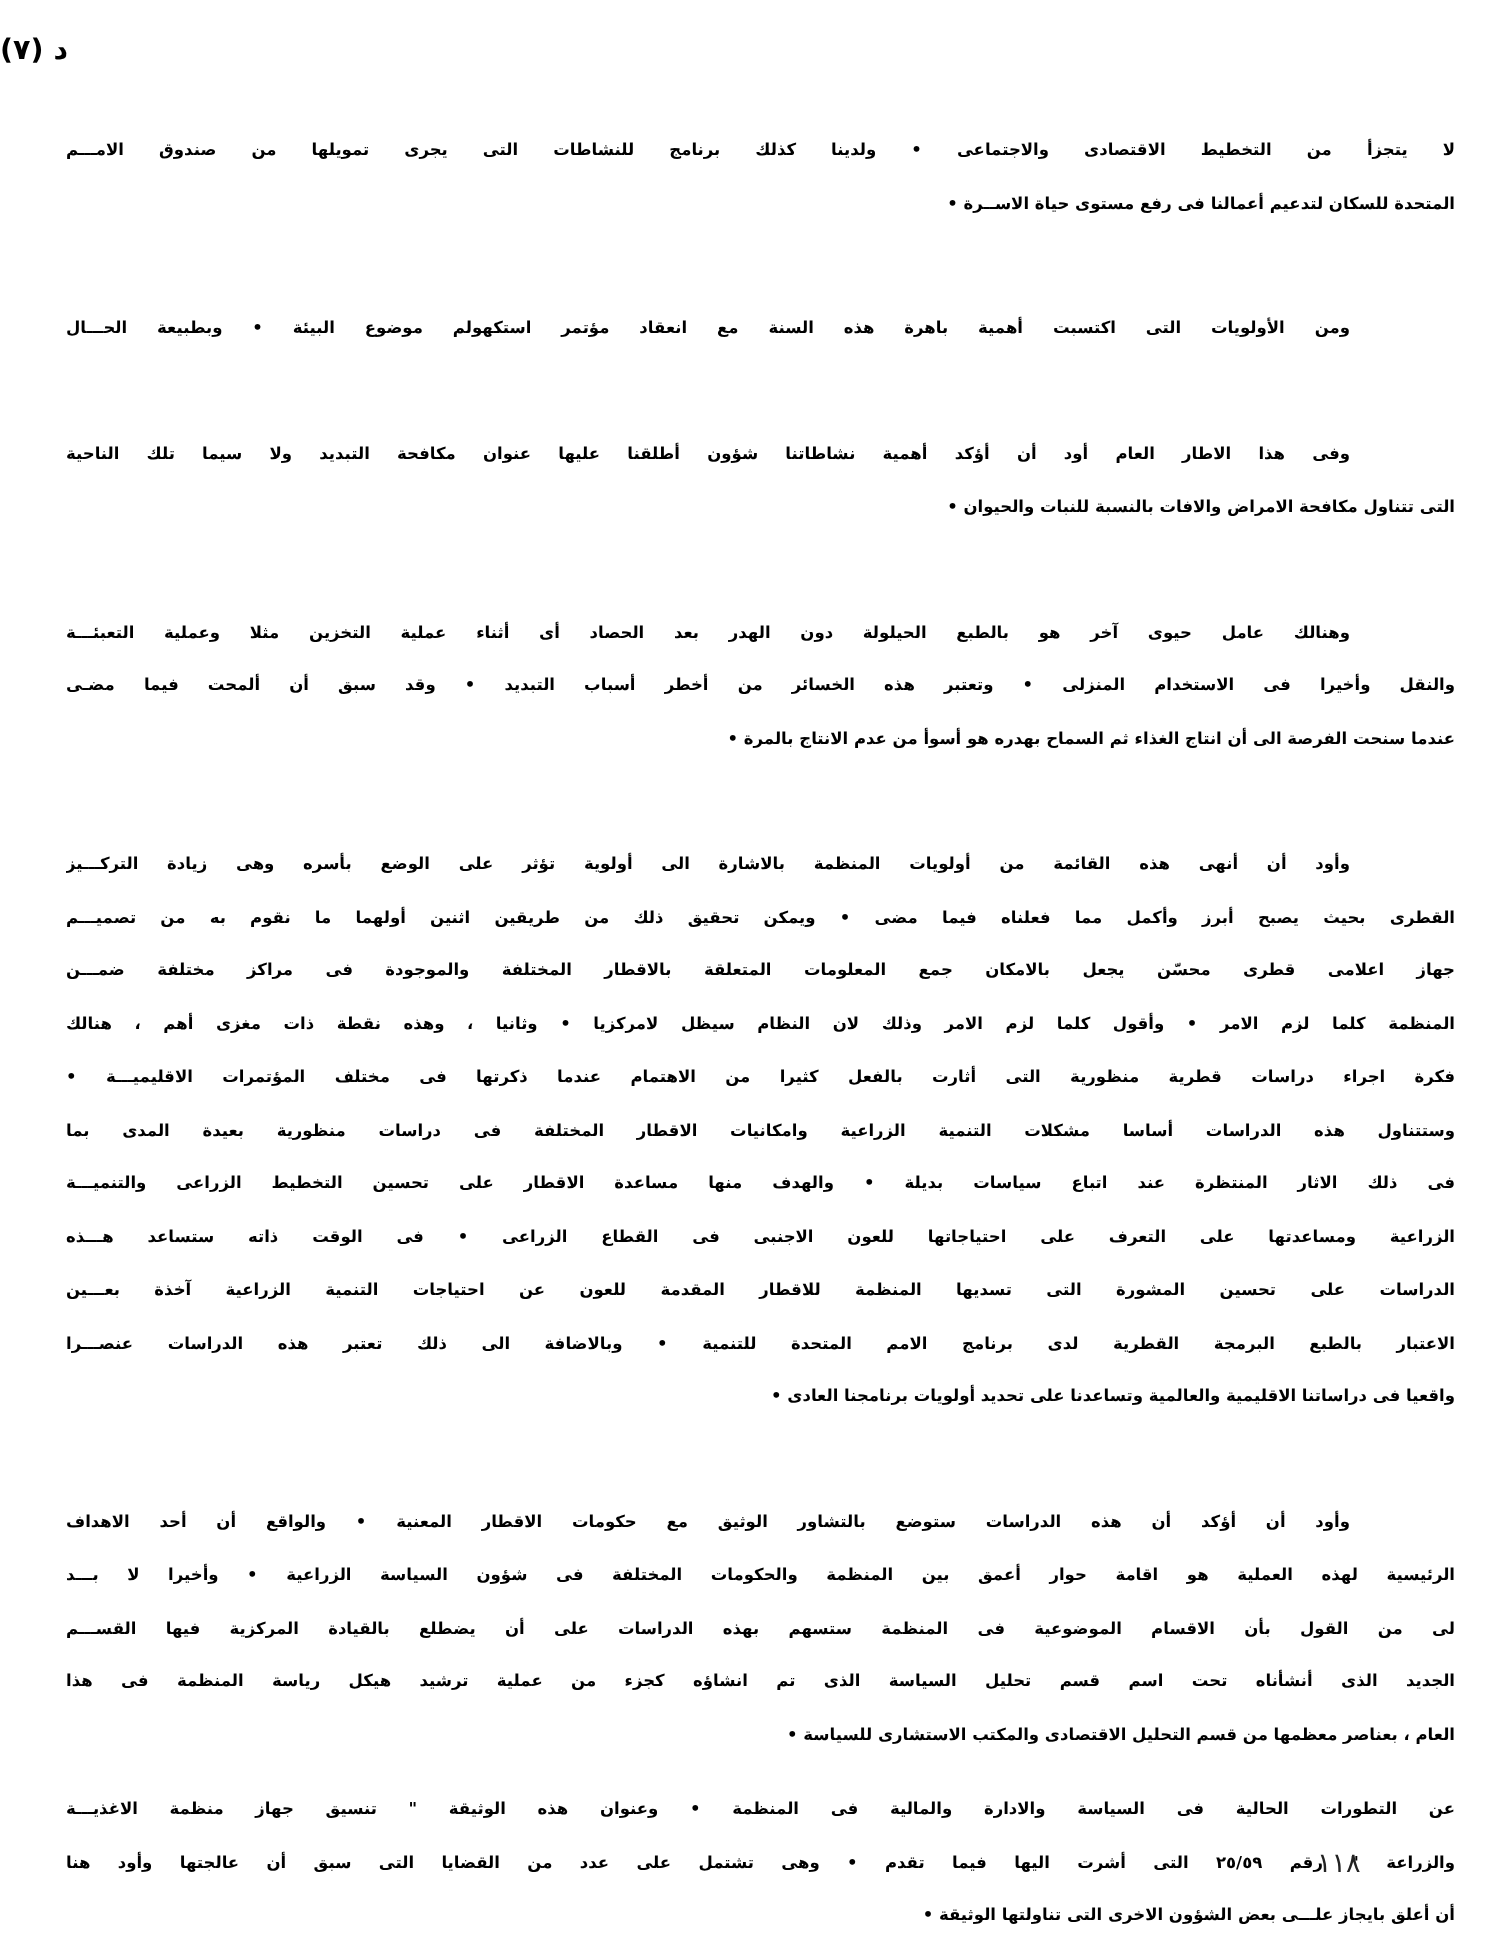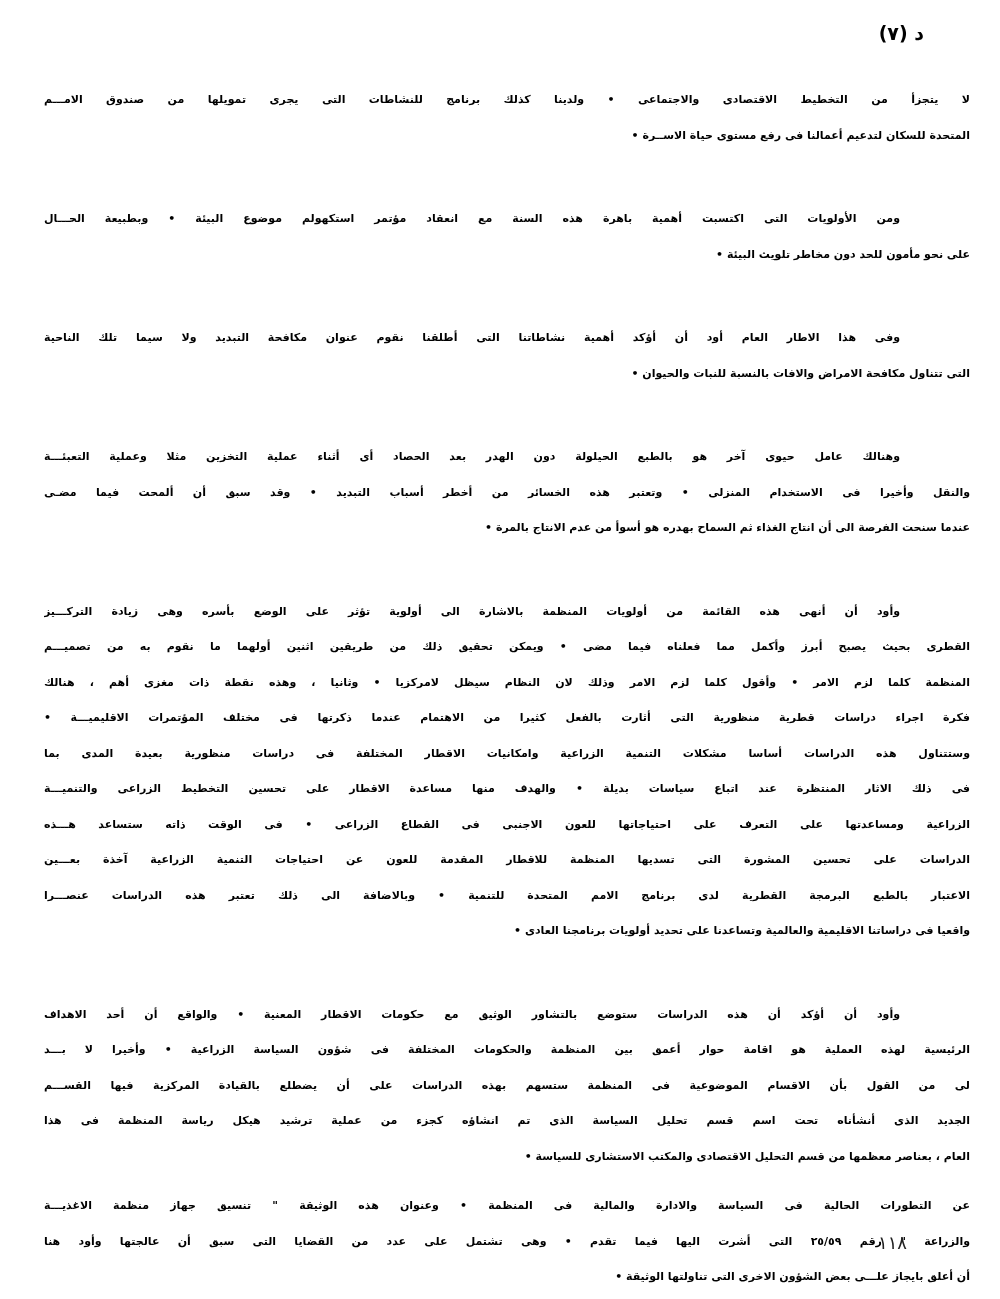--- a/index.html
+++ b/index.html
@@ -1,21 +1,21 @@
 <!DOCTYPE html>
 <html><head>
 <meta charset="utf-8">
 <style>
   html, body { margin: 0; padding: 0; background: #ffffff; }
   body {
     width: 1000px; height: 1299px; position: relative; overflow: hidden;
     font-family: "DejaVu Sans", sans-serif; color: #000;
   }
   .page-header {
-    position: absolute; top: 22px; left: 0; width: 924px; text-align: right;
+    position: absolute; top: 22px; left: 0; width: 924px; text-align: left;
     font-size: 19px; font-weight: bold; direction: rtl;
   }
   .content {
     position: absolute; top: 82px; left: 44px; width: 926px;
     direction: rtl; text-align: justify; text-align-last: right;
     font-size: 11px; font-weight: bold; line-height: 35.5px;
   }
   .para { margin: 0 0 14px 0; text-indent: 0; }
   .para .line { display: block; text-align: justify; text-align-last: justify; white-space: nowrap; overflow: hidden; }
   .para .line.last { text-align-last: right; }
@@ -30,34 +30,34 @@
 
 <div class="page-header">د (٧)</div>
 
 <div class="content">
   <div class="para">
       <span class="line">لا يتجزأ من التخطيط الاقتصادى والاجتماعى • ولدينا كذلك برنامج للنشاطات التى يجرى تمويلها من صندوق الامـــم</span>
       <span class="line last">المتحدة للسكان لتدعيم أعمالنا فى رفع مستوى حياة الاســرة •</span>
     </div>
   <div class="para">
       <span class="line first">ومن الأولويات التى اكتسبت أهمية باهرة هذه السنة مع انعقاد مؤتمر استكهولم موضوع البيئة • وبطبيعة الحـــال</span>
-      <span class="line last">على نحو مأمون للحد دون مخاطر تلويث البيئة •</span>
     </div>
   <div class="para">
-      <span class="line first">وفى هذا الاطار العام أود أن أؤكد أهمية نشاطاتنا التى أطلقنا نقوم عنوان مكافحة التبديد ولا سيما تلك الناحية</span>
+      <span class="line first">وفى هذا الاطار العام أود أن أؤكد أهمية نشاطاتنا شؤون أطلقنا عليها عنوان مكافحة التبديد ولا سيما تلك الناحية</span>
       <span class="line last">التى تتناول مكافحة الامراض والافات بالنسبة للنبات والحيوان •</span>
     </div>
   <div class="para">
       <span class="line first">وهنالك عامل حيوى آخر هو بالطبع الحيلولة دون الهدر بعد الحصاد أى أثناء عملية التخزين مثلا وعملية التعبئـــة</span>
       <span class="line">والنقل وأخيرا فى الاستخدام المنزلى • وتعتبر هذه الخسائر من أخطر أسباب التبديد • وقد سبق أن ألمحت فيما مضـى</span>
       <span class="line last">عندما سنحت الفرصة الى أن انتاج الغذاء ثم السماح بهدره هو أسوأ من عدم الانتاج بالمرة •</span>
     </div>
   <div class="para">
       <span class="line first">وأود أن أنهى هذه القائمة من أولويات المنظمة بالاشارة الى أولوية تؤثر على الوضع بأسره وهى زيادة التركـــيز</span>
       <span class="line">القطرى بحيث يصبح أبرز وأكمل مما فعلناه فيما مضى • ويمكن تحقيق ذلك من طريقين اثنين أولهما ما نقوم به من تصميـــم</span>
+      <span class="line">جهاز اعلامى قطرى محسّن يجعل بالامكان جمع المعلومات المتعلقة بالاقطار المختلفة والموجودة فى مراكز مختلفة ضمـــن</span>
       <span class="line">المنظمة كلما لزم الامر • وأقول كلما لزم الامر وذلك لان النظام سيظل لامركزيا • وثانيا ، وهذه نقطة ذات مغزى أهم ، هنالك</span>
       <span class="line">فكرة اجراء دراسات قطرية منظورية التى أثارت بالفعل كثيرا من الاهتمام عندما ذكرتها فى مختلف المؤتمرات الاقليميـــة •</span>
       <span class="line">وستتناول هذه الدراسات أساسا مشكلات التنمية الزراعية وامكانيات الاقطار المختلفة فى دراسات منظورية بعيدة المدى بما</span>
       <span class="line">فى ذلك الاثار المنتظرة عند اتباع سياسات بديلة • والهدف منها مساعدة الاقطار على تحسين التخطيط الزراعى والتنميـــة</span>
       <span class="line">الزراعية ومساعدتها على التعرف على احتياجاتها للعون الاجنبى فى القطاع الزراعى • فى الوقت ذاته ستساعد هـــذه</span>
       <span class="line">الدراسات على تحسين المشورة التى تسديها المنظمة للاقطار المقدمة للعون عن احتياجات التنمية الزراعية آخذة بعـــين</span>
       <span class="line">الاعتبار بالطبع البرمجة القطرية لدى برنامج الامم المتحدة للتنمية • وبالاضافة الى ذلك تعتبر هذه الدراسات عنصـــرا</span>
       <span class="line last">واقعيا فى دراساتنا الاقليمية والعالمية وتساعدنا على تحديد أولويات برنامجنا العادى •</span>
     </div>
   <div class="para">

